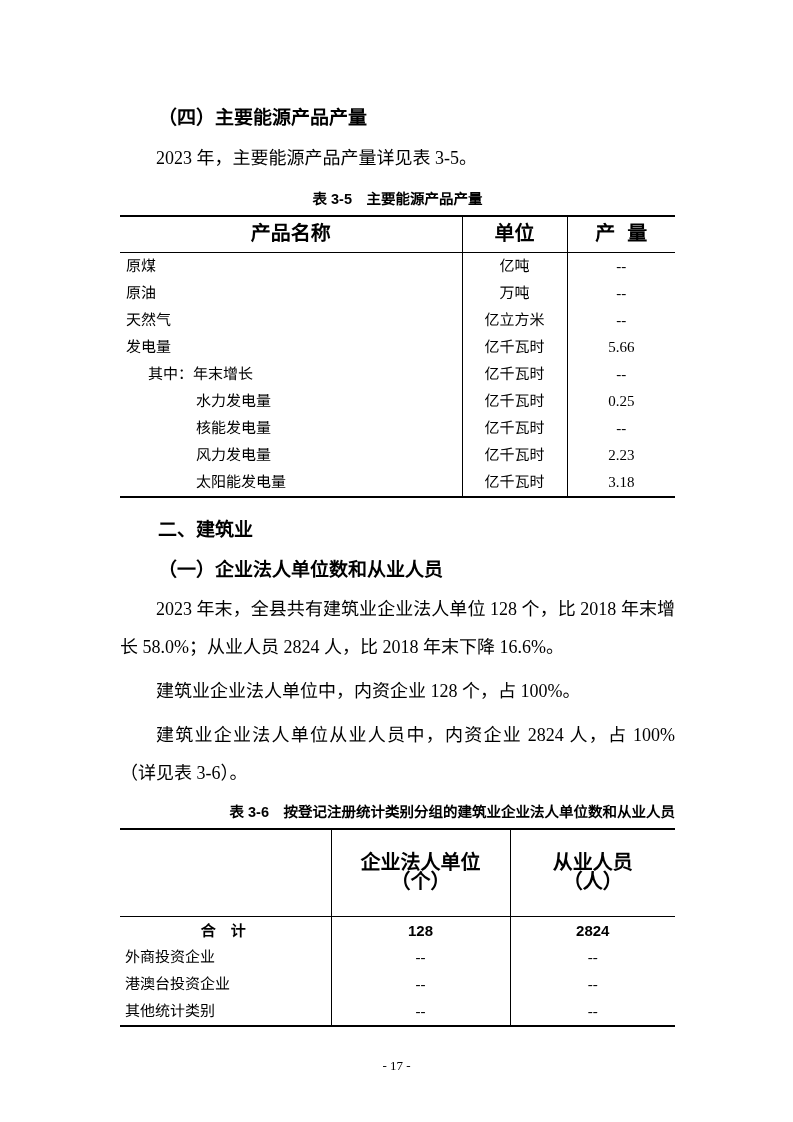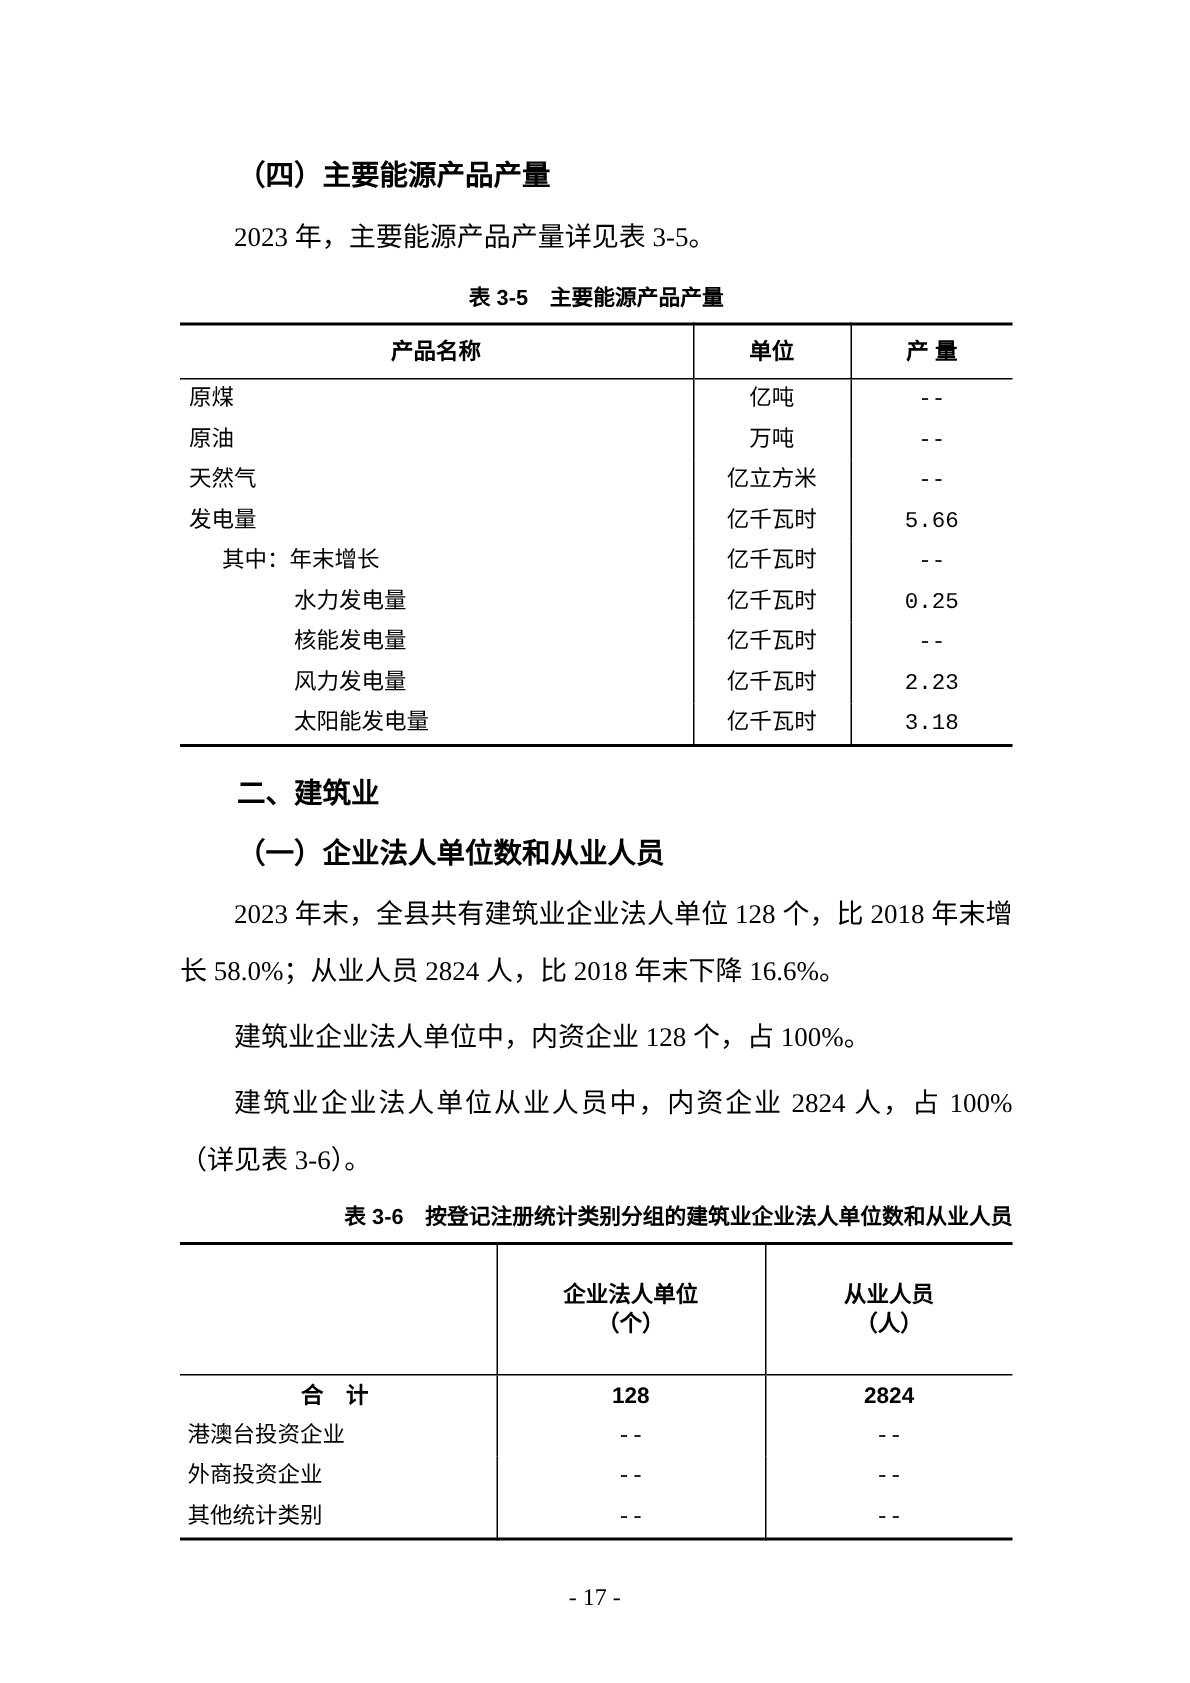--- a/index.html
+++ b/index.html
@@ -36,49 +36,49 @@
   }
   .table-caption.second { margin-top:10px;text-align:right; }
   
   table.stat {
     width:100%; border-collapse:collapse; table-layout:fixed;
     border-top:2.5px solid #000; border-bottom:2.5px solid #000;
     margin-top:6px;
     font-size:15px;
   }
   table.stat th {
-    font-family:Liberation Sans, sans-serif;
+    font-family:Liberation Mono, monospace;
     font-weight:bold; text-align:center; vertical-align:middle;
     border-bottom:1.5px solid #000;
-    padding:8px 4px; line-height:19px; font-size:15px;
+    padding:8px 4px; line-height:19px; font-size:20px;
   }
   table.stat36 th { padding:24px 4px; }
   table.stat td {
     padding:4px 4px; line-height:19px; vertical-align:middle;
-    font-family:Liberation Mono, monospace;
+    font-family:Liberation Serif, serif;
   }
   .vline { border-left:1px solid #000; }
   
   .t35 .c-name { text-align:left; }
   .t35 .c-unit, .t35 .c-val { text-align:center; }
   .t35 .ind0 { padding-left:6px; }
   .t35 .ind1 { padding-left:28px; }
   .t35 .ind2 { padding-left:76px; }
   
   .t36 .c-label { text-align:left; padding-left:5px; }
   .t36 .c-num { text-align:center; }
   .t36 tr.total-row td {
     font-weight:bold;
     font-family:"Liberation Sans","DejaVu Sans",sans-serif;
   }
   .t36 tr.total-row .c-label { text-align:center; padding-left:0; }
   
   .page-footer {
     position:absolute; left:0; right:0; bottom:60px;
-    text-align:center; font-size:16px; line-height:16px;
+    text-align:center; font-size:13px; line-height:16px;
   }
 </style>
 </head>
 <body>
 
 <div class="page">
 
   <div class="sec-heading">（四）主要能源产品产量</div>
 
   <p class="body-text intro">2023 年，主要能源产品产量详见表 3-5。</p>
@@ -176,26 +176,26 @@
         </th>
       </tr>
     </thead>
     <tbody>
       <tr class="total-row">
         <td class="c-label">合　计</td>
         <td class="c-num vline">128</td>
         <td class="c-num vline">2824</td>
       </tr>
       <tr>
+        <td class="c-label">外商投资企业</td>
+        <td class="c-num vline">--</td>
+        <td class="c-num vline">--</td>
+      </tr>
+      <tr>
         <td class="c-label">港澳台投资企业</td>
-        <td class="c-num vline">--</td>
-        <td class="c-num vline">--</td>
-      </tr>
-      <tr>
-        <td class="c-label">外商投资企业</td>
         <td class="c-num vline">--</td>
         <td class="c-num vline">--</td>
       </tr>
       <tr>
         <td class="c-label">其他统计类别</td>
         <td class="c-num vline">--</td>
         <td class="c-num vline">--</td>
       </tr>
     </tbody>
   </table>

